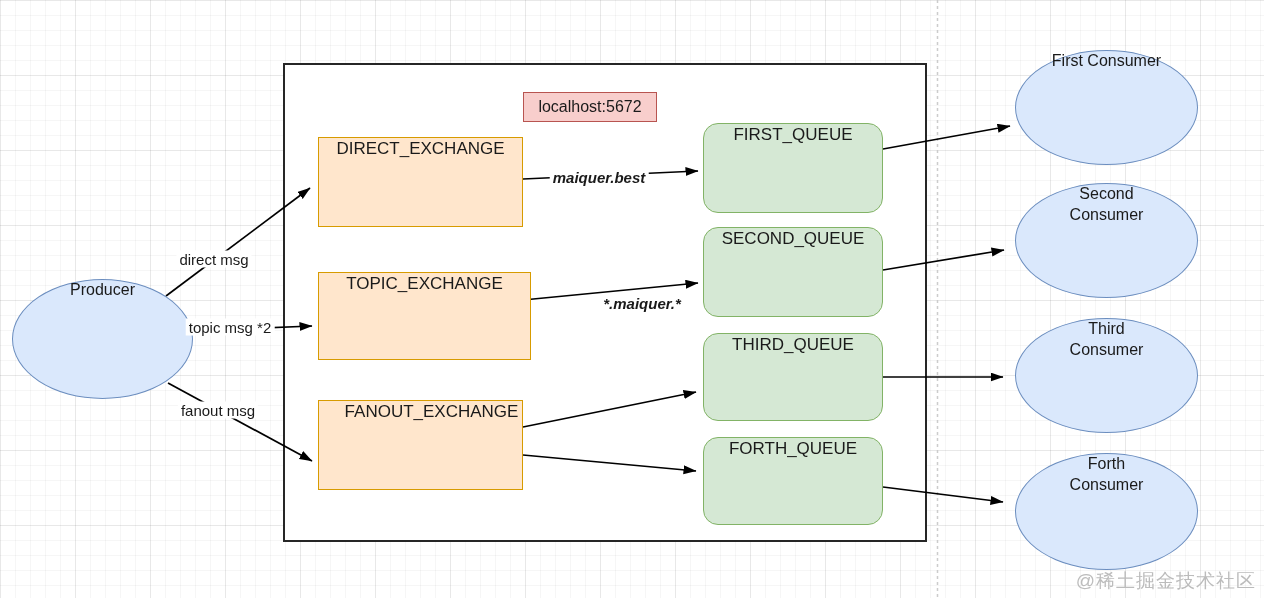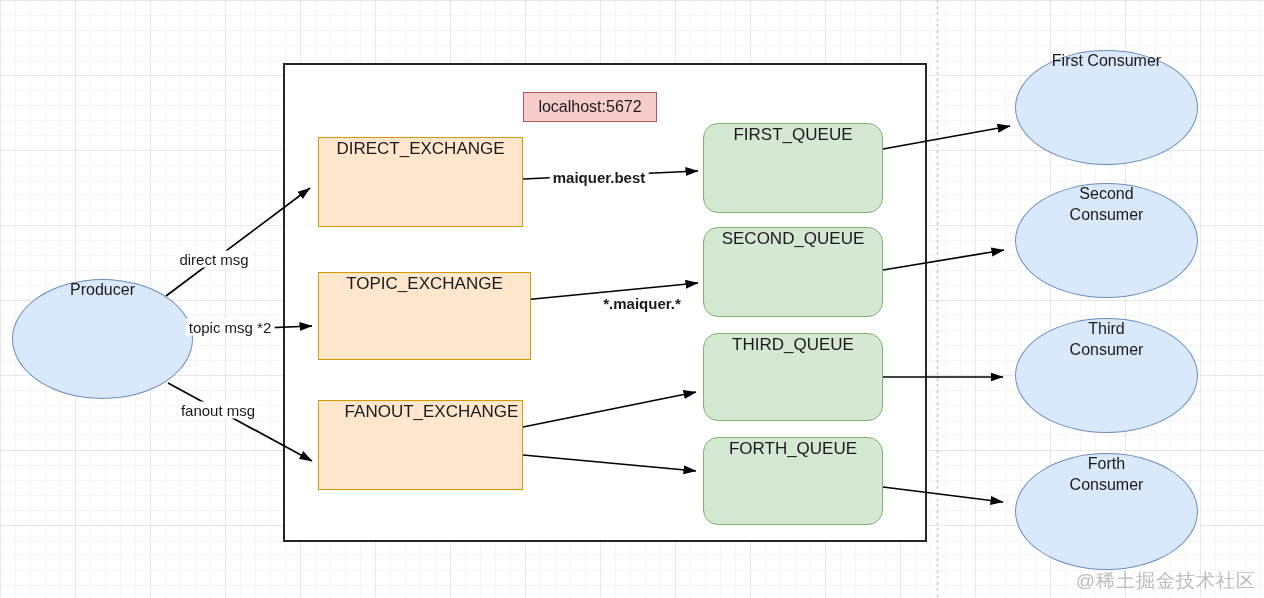--- a/index.html
+++ b/index.html
@@ -44,21 +44,21 @@
   #producer { left:12px;  top:279px; width:181px; height:120px; }
   #c1 { left:1015px; top:50px;  width:183px; height:115px; }
   #c2 { left:1015px; top:183px; width:183px; height:115px; }
   #c3 { left:1015px; top:318px; width:183px; height:115px; }
   #c4 { left:1015px; top:453px; width:183px; height:117px; }
   #edges { position:absolute; left:0; top:0; width:1264px; height:598px; z-index:2; }
   .edge-label {
     position:absolute; transform:translate(-50%,-50%);
     background:#ffffff; padding:0 3px; font-size:15px; white-space:nowrap; z-index:4;
   }
-  .edge-label.key { font-weight:bold; }
+  .edge-label.key { font-weight:bold;font-style:italic; }
   #lbl-direct { left:214px; top:259px; }
   #lbl-topic  { left:230px; top:327px; }
   #lbl-fanout { left:218px; top:410px; }
   #lbl-key1   { left:599px; top:177px; }
   #lbl-key2   { left:606px; top:303px;margin-left:36px; }
   #watermark {
     position:absolute; right:8px; bottom:4px; z-index:5;
     font-size:19px; color:#bcbcbc; letter-spacing:1px;
     font-family:"Liberation Sans", sans-serif;
   }

